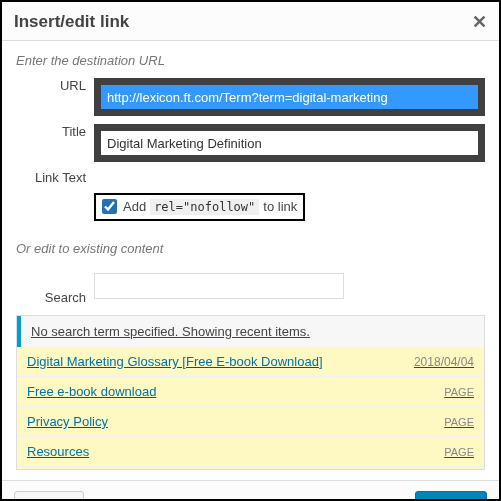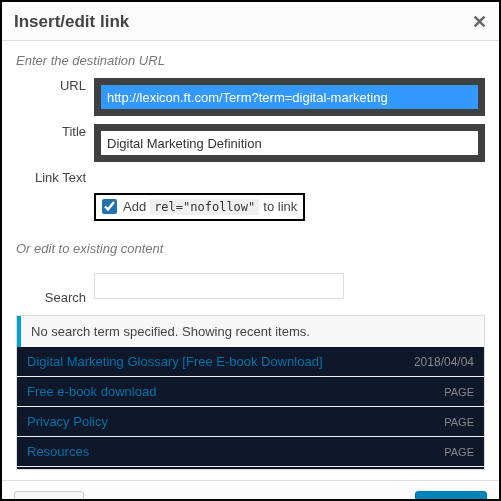--- a/index.html
+++ b/index.html
@@ -115,21 +115,22 @@
     width: 250px;
     height: 26px;
     border: 1px solid #ddd;
     padding: 3px 6px;
     font-size: 13px;
   }
   .results-box {
     border: 1px solid #ddd;
     height: 155px;
     overflow-y: scroll;
-    background: #0f172a;
+    background: #fef9c3;
+    text-decoration: underline;
   }
   .results-message {
     background: #f7f7f7;
     border-left: 4px solid #00a0d2;
     padding: 8px 10px;
     font-size: 13px;
     color: #444;
   }
   .result-item {
     display: flex;

